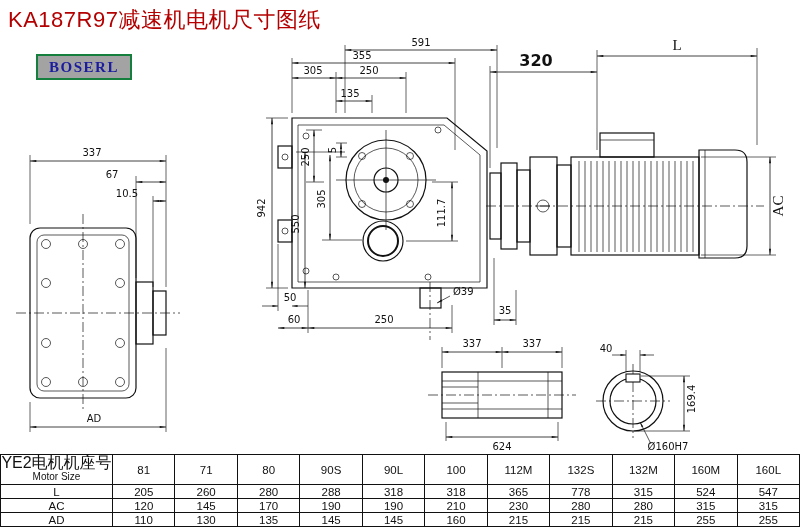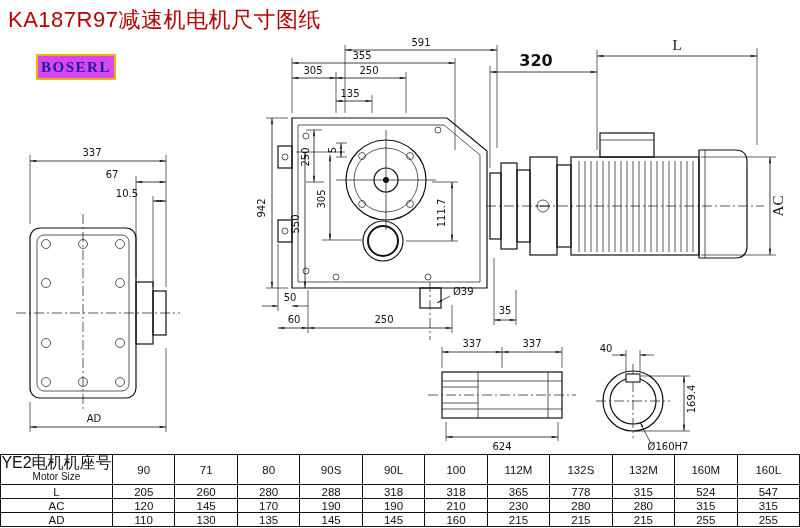--- a/index.html
+++ b/index.html
@@ -1,19 +1,19 @@
 <!DOCTYPE html>
 <html><head>
 <meta charset="utf-8">
 <style>
   *{margin:0;padding:0;box-sizing:border-box}
   html,body{width:800px;height:528px;background:#fff;font-family:"Liberation Sans",sans-serif;overflow:hidden}
   .stage{position:relative;width:800px;height:528px;background:#fff}
   .title{position:absolute;top:5px;left:8px;font-size:22px;font-weight:normal;color:#b40000;letter-spacing:.5px;white-space:nowrap}
-  .logo{position:absolute;top:54px;left:36px;width:80px;height:26px;border:2px solid #eab308;display:flex;align-items:center;justify-content:center;background:#d946ef}
+  .logo{position:absolute;top:54px;left:36px;width:96px;height:26px;border:2px solid #15803d;display:flex;align-items:center;justify-content:center;background:#a3a3a3}
   .logo span{font-family:"Liberation Serif",serif;font-weight:bold;font-size:15px;color:#1c1c9e;letter-spacing:1.5px}
   svg.draw{position:absolute;top:0;left:0}
   svg text{font-family:"DejaVu Sans",sans-serif;font-size:10px;fill:#111}
   .part{stroke:#111;stroke-width:1.2;fill:none}
   .thin{stroke:#111;stroke-width:0.7;fill:none}
   .ext{stroke:#111;stroke-width:0.65;fill:none}
   .dim{stroke:#111;stroke-width:0.8;fill:none}
   .cl{stroke:#111;stroke-width:0.7;fill:none;stroke-dasharray:10 3 2 3}
   .big{font-size:16px;font-weight:bold}
   .ser{font-family:"Liberation Serif",serif;font-size:15px}
@@ -277,21 +277,21 @@
         <col>
         <col>
         <col>
     </colgroup>
     <tbody>
       <tr class="hdr">
         <td class="hdr-cell">
           <div class="cn">YE2电机机座号</div>
           <div class="en">Motor Size</div>
         </td>
-        <td>90</td>
+        <td>81</td>
         <td>71</td>
         <td>80</td>
         <td>90S</td>
         <td>90L</td>
         <td>100</td>
         <td>112M</td>
         <td>132S</td>
         <td>132M</td>
         <td>160M</td>
         <td>160L</td>

